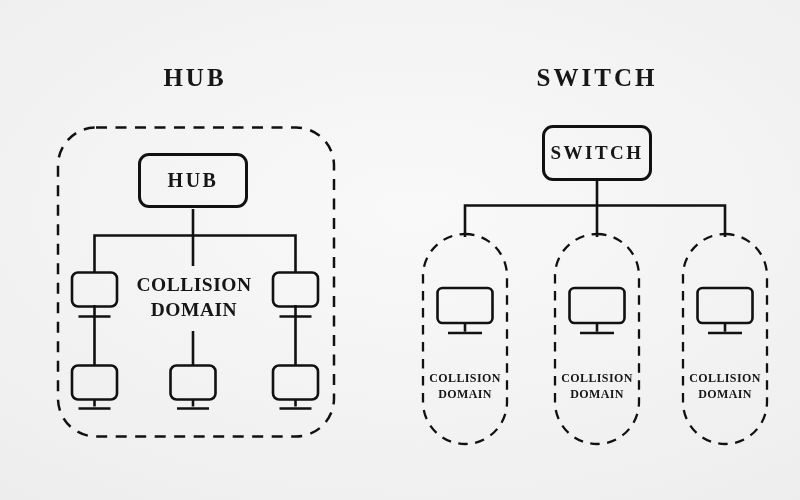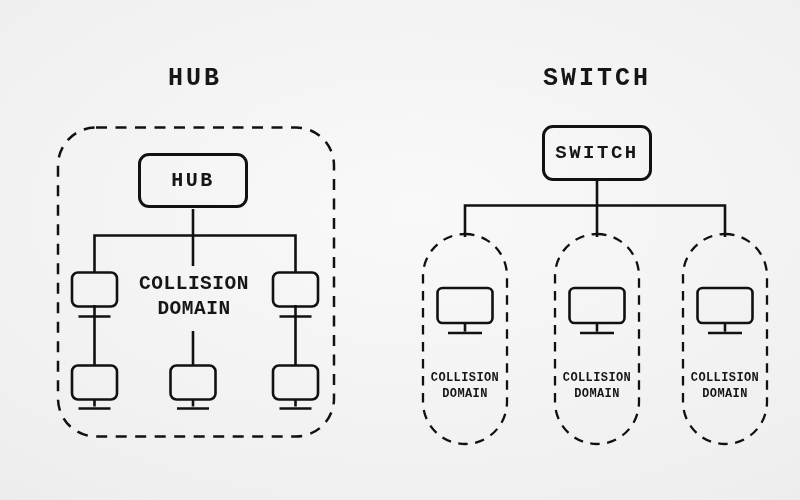--- a/index.html
+++ b/index.html
@@ -9,21 +9,21 @@
     --bg-outer: #e2e2e2;
   }
   * { box-sizing: border-box; }
   html, body { margin: 0; padding: 0; }
   .canvas {
     position: relative;
     width: 800px;
     height: 500px;
     overflow: hidden;
     background: radial-gradient(ellipse 130% 115% at 52% 42%, var(--bg-inner) 0%, #efefef 55%, var(--bg-outer) 100%);
-    font-family: Liberation Mono, monospace;
+    font-family: Liberation Serif, serif;
     color: var(--text);
   }
   svg.layer { position: absolute; left: 0; top: 0; }
   .wire { fill: none; stroke: var(--line); stroke-width: 2.6; stroke-linecap: butt; }
   .mon { fill: none; stroke: var(--line); stroke-width: 2.6; }
   .dashed-boundary {
     fill: none; stroke: var(--line); stroke-width: 2.5;
     stroke-dasharray: 11 8.5;
   }
   .dashed-capsule {

